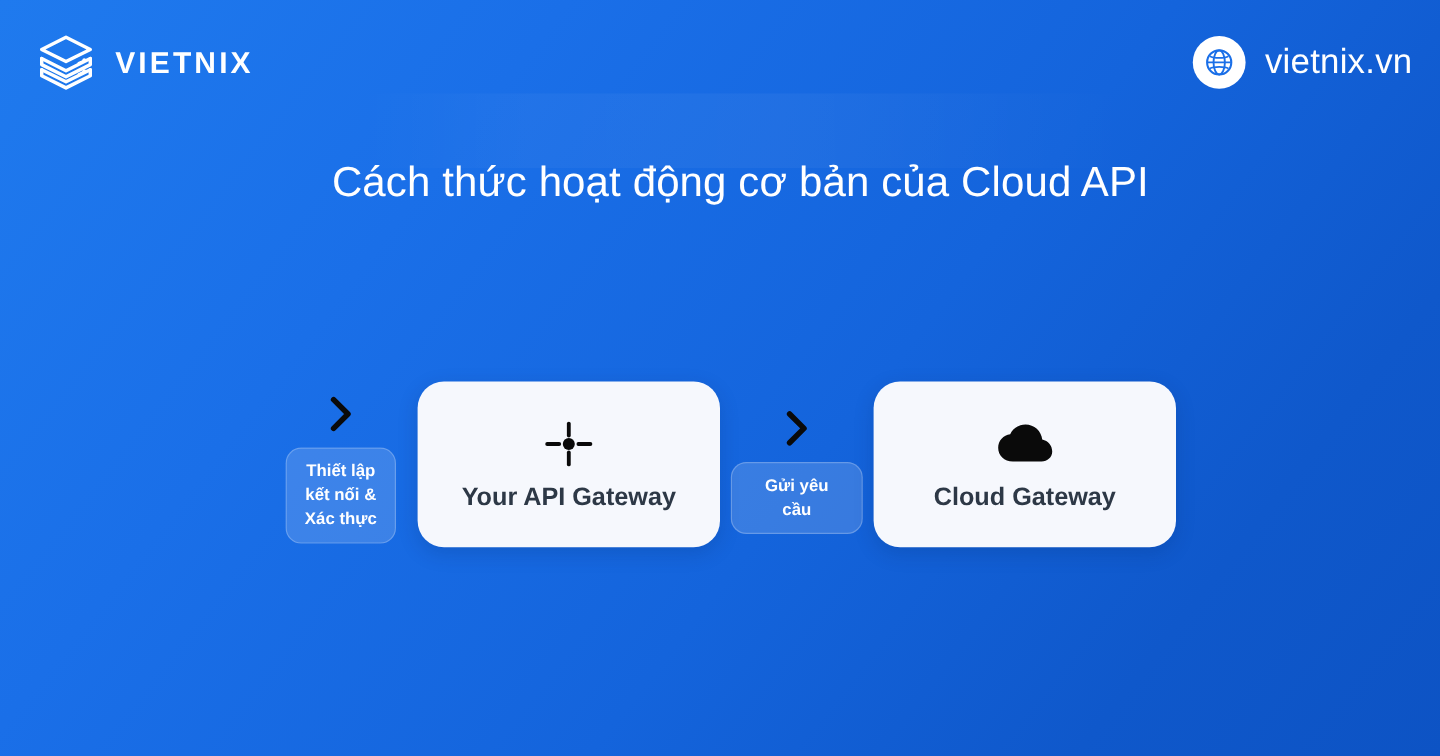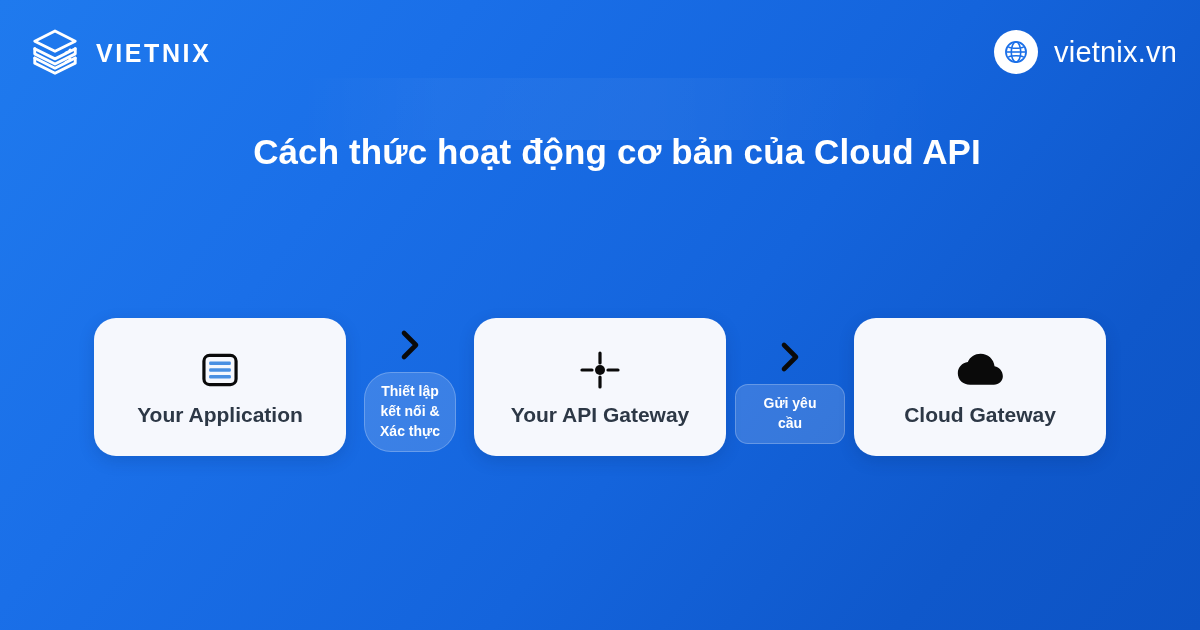--- a/index.html
+++ b/index.html
@@ -87,21 +87,21 @@
 
   
   .headline {
     position: absolute;
     left: 0;
     right: 0;
     top: 130px;
     text-align: center;
     color: #ffffff;
     font-size: 35px;
-    font-weight: 700;
+    font-weight: 400;
     letter-spacing: 0.1px;
     line-height: 1.25;
     padding: 0 32px;
     box-sizing: border-box;
     margin-left: 34px;
   }
 
   
   .flow {
     position: absolute;
@@ -162,21 +162,21 @@
     color: #ffffff;
     font-size: 14px;
     font-weight: 700;
     line-height: 1.42;
     text-align: center;
     padding: 9px 12px;
     box-sizing: border-box;
     white-space: pre-line;
   }
   .connector.c1 { padding-top: 10px; }
-  .connector.c1 .conn-pill { width: 92px; border-radius: 27px; }
+  .connector.c1 .conn-pill { width: 92px; }
   .connector.c2 { padding-top: 22px; }
   .connector.c2 .conn-pill { width: 110px; }
 </style>
 </head>
 <body>
 
 <div class="stage">
 
   <div class="bg-wash"></div>
 
@@ -213,33 +213,20 @@
         <path d="M7.2 21.8 C10.6 19.7 21.4 19.7 24.8 21.8" fill="none" stroke="#1a6fe8" stroke-width="1.6"></path>
       </svg>
     </span>
     <span class="site-url">vietnix.vn</span>
   </div>
 
   <div class="headline">Cách thức hoạt động cơ bản của Cloud API</div>
 
   <div class="flow">
 
-    <div class="card">
-      <span class="card-icon">
-        <svg viewBox="0 0 40 36" width="38" height="34" aria-hidden="true">
-          <rect x="3" y="2.5" width="34" height="31" rx="6" ry="6" fill="#f6f8fd" stroke="#0a0a0a" stroke-width="3.4"></rect>
-          <g fill="#4a90e2">
-            <rect x="8.5" y="9" width="23" height="3.6" rx="1.3"></rect>
-            <rect x="8.5" y="16.2" width="23" height="3.6" rx="1.3"></rect>
-            <rect x="8.5" y="23.4" width="23" height="3.6" rx="1.3"></rect>
-          </g>
-        </svg>
-      </span>
-      <span class="card-label">Your Application</span>
-    </div>
 
     <div class="connector c1">
       <span class="chev">
         <svg viewBox="0 0 26 34" width="26" height="34" aria-hidden="true">
           <path d="M7 5 L19 17 L7 29" fill="none" stroke="#0a0a0a" stroke-width="4.6" stroke-linecap="round" stroke-linejoin="round"></path>
         </svg>
       </span>
       <span class="conn-pill">Thiết lập
 kết nối &amp;
 Xác thực</span>

